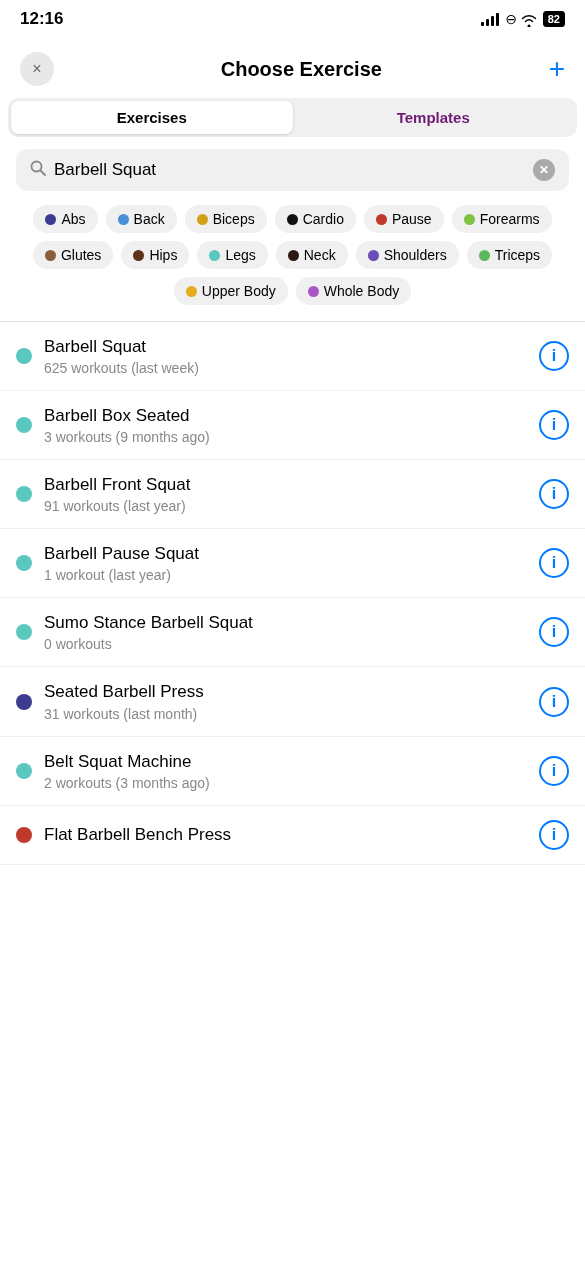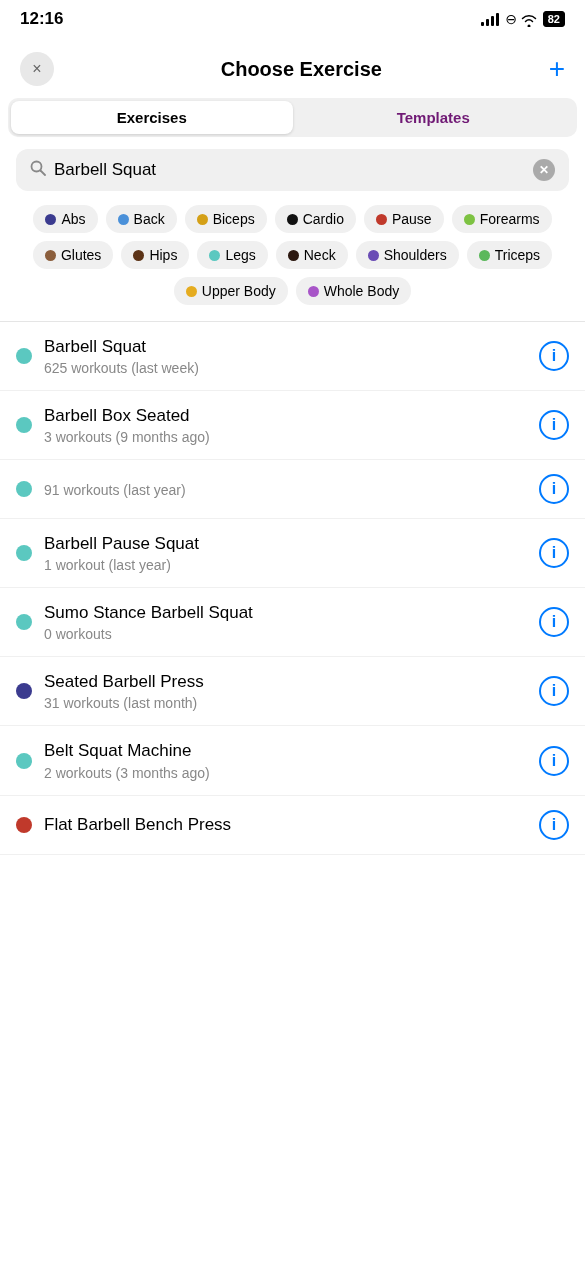--- a/index.html
+++ b/index.html
@@ -357,20 +357,21 @@
       <div class="exercise-dot" style="background: rgb(91, 200, 192);"></div>
       <div class="exercise-info">
         <div class="exercise-name">Barbell Box Seated</div>
         <div class="exercise-meta">3 workouts (9 months ago)</div>
       </div>
       <button class="info-btn">i</button>
     </div>
     <div class="exercise-item">
       <div class="exercise-dot" style="background: rgb(91, 200, 192);"></div>
       <div class="exercise-info">
+        <div class="exercise-name">Barbell Front Squat</div>
         <div class="exercise-meta">91 workouts (last year)</div>
       </div>
       <button class="info-btn">i</button>
     </div>
     <div class="exercise-item">
       <div class="exercise-dot" style="background: rgb(91, 200, 192);"></div>
       <div class="exercise-info">
         <div class="exercise-name">Barbell Pause Squat</div>
         <div class="exercise-meta">1 workout (last year)</div>
       </div>

